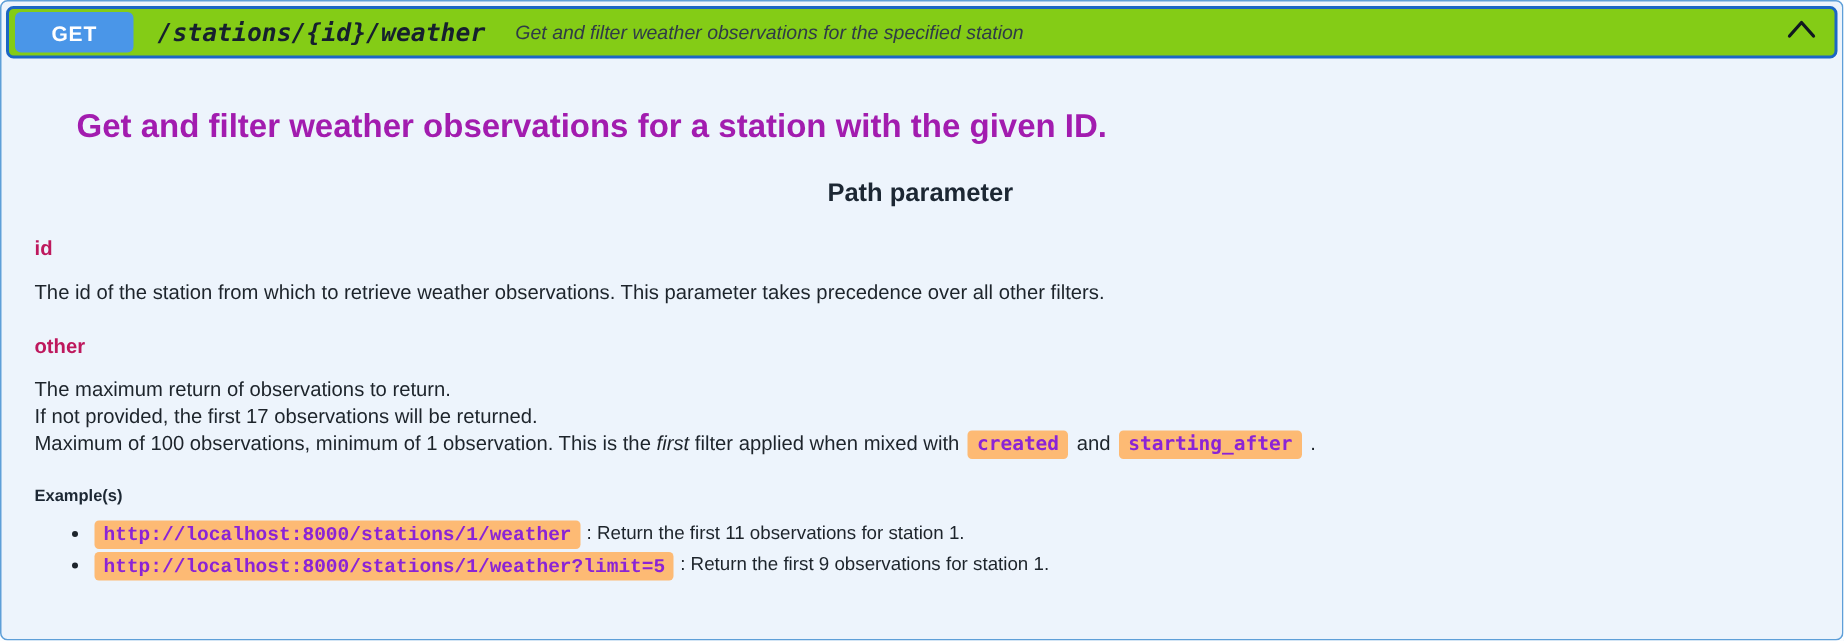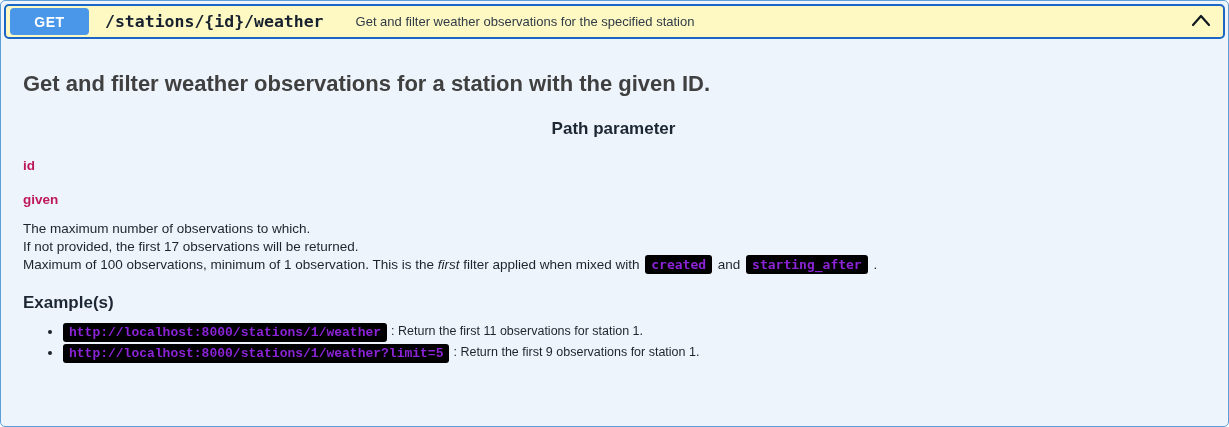--- a/index.html
+++ b/index.html
@@ -15,21 +15,21 @@
     height: 427px;
     background: #edf4fc;
     border: 1px solid #5e9fd8;
     border-radius: 5px;
     overflow: hidden;
   }
   
   .opblock-header {
     margin: 3px;
     height: 35px;
-    background: #fef9c3;
+    background: #84cc16;
     border: 2px solid #1b66c4;
     border-radius: 5px;
     display: flex;
     align-items: center;
     padding: 0 10px 0 4px;
     cursor: pointer;
   }
   .method-badge {
     background: #4a96e8;
     color: #ffffff;
@@ -44,41 +44,44 @@
     justify-content: center;
     flex: 0 0 auto;
   }
   .op-path {
     font-family: "DejaVu Sans Mono", monospace;
     font-weight: bold;
     font-size: 16.5px;
     color: #16202e;
     margin-left: 16px;
     white-space: nowrap;
+    font-style: italic;
   }
   .op-summary {
     font-size: 13px;
     color: #2f3b47;
-    margin-left: 32px;
+    margin-left: 20px;
     white-space: nowrap;
+    font-style: italic;
   }
   .spacer { flex: 1 1 auto; }
   .collapse-btn {
     width: 24px; height: 24px;
     display: flex; align-items: center; justify-content: center;
     flex: 0 0 auto;
   }
   
   .op-body { padding: 0 24px 0 22px; }
   .main-title {
     margin-top: 31px;
     font-size: 22px;
     line-height: 27px;
     font-weight: bold;
-    color: #404040;
+    color: #a21caf;
+    margin-left: 28px;
   }
   .section-heading {
     margin-top: 22px;
     font-size: 17px;
     font-weight: bold;
     color: #1c2733;
     text-align: center;
   }
   .param-name {
     margin-top: 19px;
@@ -91,29 +94,29 @@
     font-size: 13.5px;
     line-height: 18px;
     color: #1d242b;
   }
   .param-desc .line { display: block; }
   .inline-code {
     font-family: "DejaVu Sans Mono", monospace;
     font-weight: bold;
     font-size: 13px;
     color: #8b23d6;
-    background: #000000;
+    background: #fdba74;
     border-radius: 3px;
     padding: 2px 6px;
     margin: 0 2px;
     white-space: nowrap;
   }
   .examples-label {
     margin-top: 19px;
-    font-size: 17px;
+    font-size: 11px;
     font-weight: bold;
     color: #1c2733;
   }
   .examples-list {
     margin-top: 11px;
     list-style: none;
   }
   .examples-list li {
     position: relative;
     padding-left: 40px;
@@ -152,24 +155,25 @@
         </svg>
       </span>
     </div>
   </div>
 
   <div class="op-body">
     <h1 class="main-title">Get and filter weather observations for a station with the given ID.</h1>
 
     <h2 class="section-heading">Path parameter</h2>
     <div class="param-name">id</div>
+    <p class="param-desc">The id of the station from which to retrieve weather observations. This parameter takes precedence over all other filters.</p>
 
-    <div class="param-name">given</div>
+    <div class="param-name">other</div>
     <div class="param-desc">
-        <span class="line">The maximum number of observations to which.</span>
+        <span class="line">The maximum return of observations to return.</span>
         <span class="line">If not provided, the first 17 observations will be returned.</span>
         <span class="line">Maximum of 100 observations, minimum of 1 observation. This is the <em>first</em> filter applied when mixed with <code class="inline-code">created</code> and <code class="inline-code">starting_after</code> .</span>
       </div>
 
     <div class="examples-label">Example(s)</div>
 
     <ul class="examples-list">
         <li><code class="inline-code">http://localhost:8000/stations/1/weather</code><span class="ex-desc">: Return the first 11 observations for station 1.</span></li>
         <li><code class="inline-code">http://localhost:8000/stations/1/weather?limit=5</code><span class="ex-desc">: Return the first 9 observations for station 1.</span></li>
       </ul>

